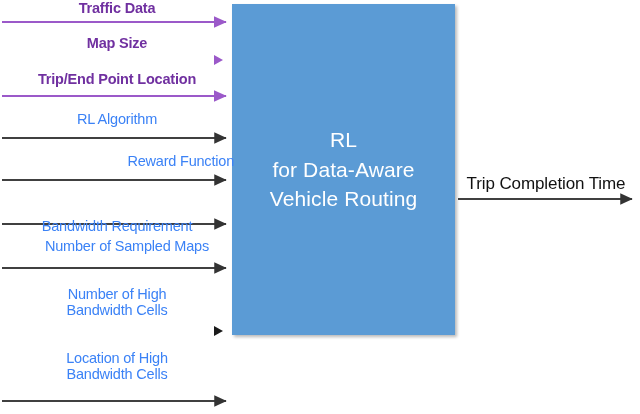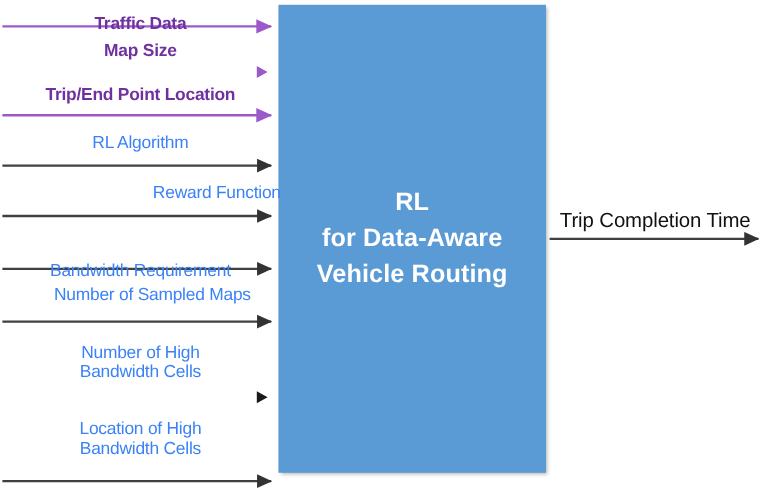--- a/index.html
+++ b/index.html
@@ -43,28 +43,27 @@
     text-align: center;
     letter-spacing: -0.1px;
   }
 
   
   #proc-box {
     position: absolute;
     left: 232px;
     top: 4px;
     width: 223px;
-    height: 390px;
+    height: 331px;
     background: #5B9BD5;
     box-sizing: border-box;
     box-shadow: 2px 2px 3px rgba(0,0,0,0.28);
     display: flex;
     align-items: center;
     justify-content: center;
-    font-weight: bold;
   }
   #proc-box-text {
     color: #ffffff;
     font-size: 21px;
     line-height: 1.42;
     text-align: center;
     white-space: pre-line;
     letter-spacing: 0.1px;
   }
 
@@ -106,21 +105,21 @@
         <line x1="2" y1="180" x2="226" y2="180" stroke="#404040" stroke-width="1.9" marker-end="url(#head-black)"></line>
         <line x1="2" y1="224" x2="226" y2="224" stroke="#404040" stroke-width="1.9" marker-end="url(#head-black)"></line>
         <line x1="2" y1="268" x2="226" y2="268" stroke="#404040" stroke-width="1.9" marker-end="url(#head-black)"></line>
         <path d="M214,326 L223,331 L214,336 z" fill="#1a1a1a"></path>
         <line x1="2" y1="401" x2="226" y2="401" stroke="#404040" stroke-width="1.9" marker-end="url(#head-black)"></line>
         <line x1="458" y1="199" x2="632" y2="199" stroke="#404040" stroke-width="1.9" marker-end="url(#head-black)"></line>
       </g>
   </svg>
 
   <div id="input-labels">
-      <div class="in-label purple" style="left: 2px; top: 12px; width: 230px;">Traffic Data</div>
+      <div class="in-label purple" style="left: 2px; top: 0px; width: 230px;">Traffic Data</div>
       <div class="in-label purple" style="left: 2px; top: 35px; width: 230px;">Map Size</div>
       <div class="in-label purple" style="left: 2px; top: 71px; width: 230px;">Trip/End Point Location</div>
       <div class="in-label black" style="left: 2px; top: 111px; width: 230px;">RL Algorithm</div>
       <div class="in-label black" style="left: 4px; top: 153px; width: 230px; text-align: right;">Reward Function</div>
       <div class="in-label black" style="left: 2px; top: 194px; width: 230px; margin-top: 24px;">Bandwidth Requirement</div>
       <div class="in-label black" style="left: 12px; top: 238px; width: 230px;">Number of Sampled Maps</div>
       <div class="in-label black" style="left: 2px; top: 286px; width: 230px;">Number of High
 Bandwidth Cells</div>
       <div class="in-label black" style="left: 2px; top: 350px; width: 230px;">Location of High
 Bandwidth Cells</div>

